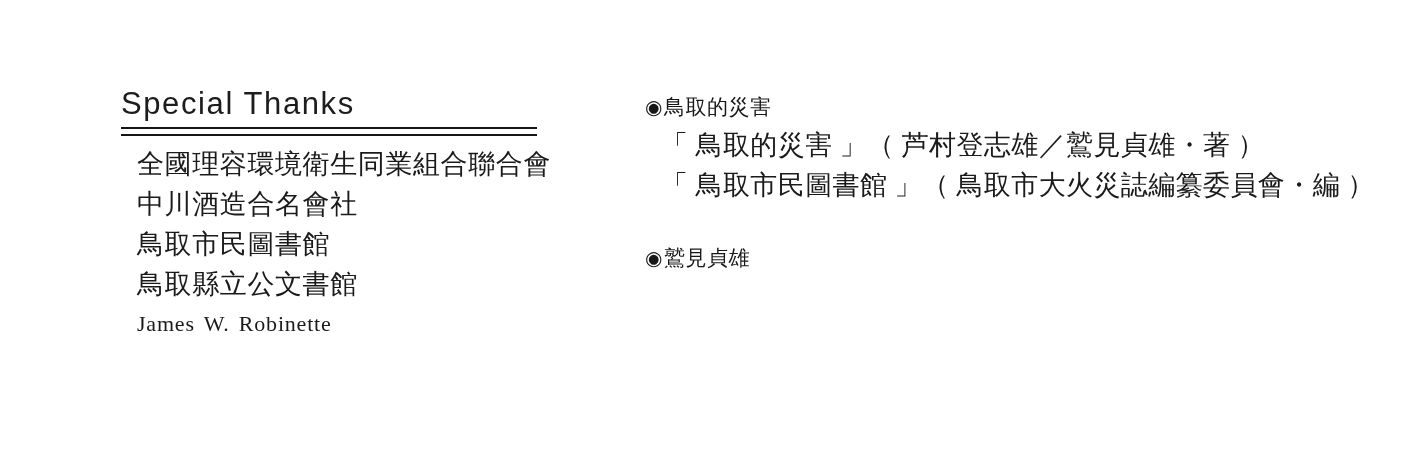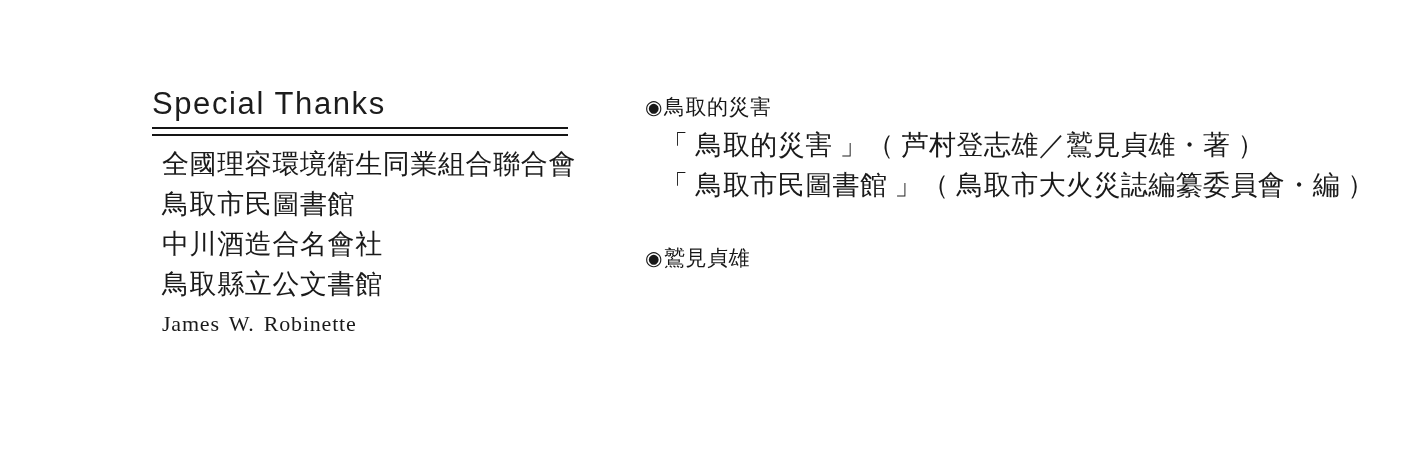--- a/index.html
+++ b/index.html
@@ -20,21 +20,21 @@
 
   .page {
     position: relative;
     width: 1404px;
     height: 474px;
   }
 
   
   .left-col {
     position: absolute;
-    left: 152px;
+    left: 121px;
     top: 86px;
     width: 480px;
   }
 
   .thanks-heading {
     font-family: "Liberation Sans", "DejaVu Sans", sans-serif;
     font-size: 31px;
     font-weight: 400;
     letter-spacing: 1.6px;
     line-height: 36px;
@@ -50,21 +50,21 @@
   .rule {
     height: 0;
     border-top: 2.5px solid #151515;
   }
   .rule.second {
     margin-top: 5px;
   }
 
   .thanks-list {
     list-style: none;
-    margin: 10px;
+    margin: 16px;
     padding: 0;
     margin-top: 8px;
   }
   .thanks-item {
     font-family: "Liberation Serif", "DejaVu Serif", serif;
     font-size: 27px;
     line-height: 40px;
     letter-spacing: 0.6px;
     white-space: nowrap;
     color: #1a1a1a;
@@ -128,22 +128,22 @@
   <div class="left-col">
     <h1 class="thanks-heading">Special Thanks</h1>
 
     <div class="rules">
       <div class="rule"></div>
       <div class="rule second"></div>
     </div>
 
     <ul class="thanks-list">
       <li class="thanks-item">全國理容環境衛生同業組合聯合會</li>
+      <li class="thanks-item">中川酒造合名會社</li>
       <li class="thanks-item">鳥取市民圖書館</li>
-      <li class="thanks-item">中川酒造合名會社</li>
       <li class="thanks-item">鳥取縣立公文書館</li>
       <li class="thanks-item roman">James W. Robinette</li>
     </ul>
   </div>
 
   <div class="right-col">
 
     <div class="credit-section">
       <div class="section-header">
         <span class="bullet-icon">◉</span>

